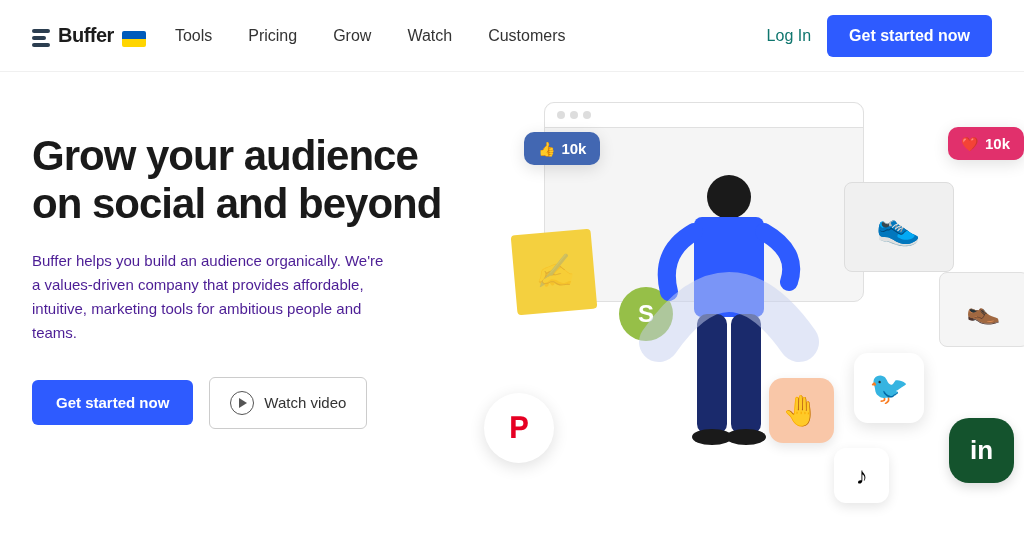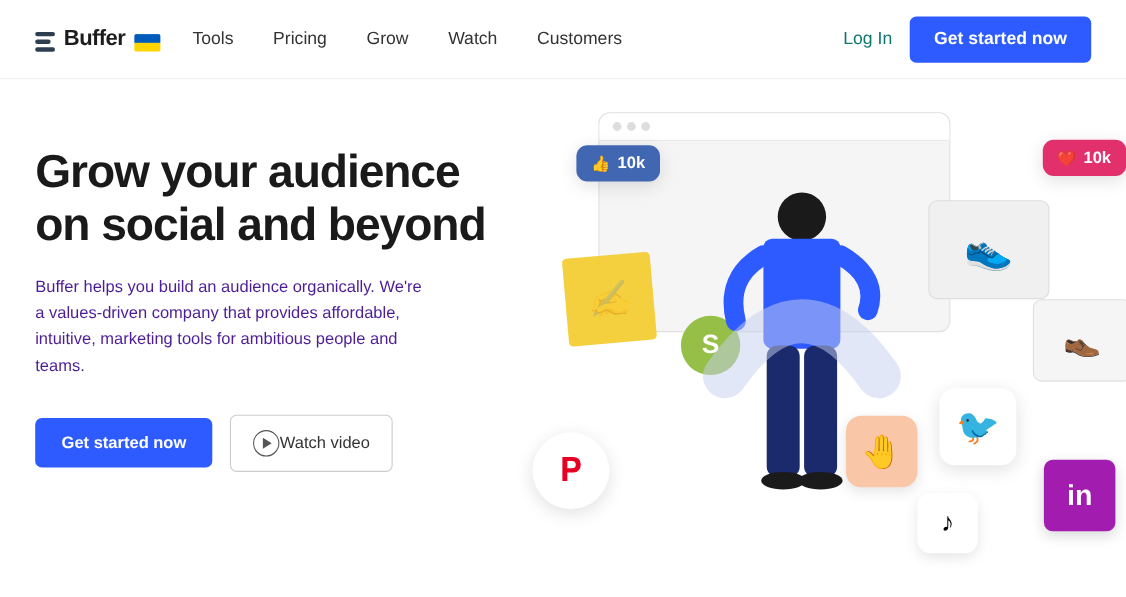--- a/index.html
+++ b/index.html
@@ -124,20 +124,21 @@
       border: none;
       border-radius: 6px;
       padding: 14px 24px;
       font-size: 15px;
       font-weight: 600;
       cursor: pointer;
     }
     .btn-watch {
       display: flex;
       align-items: center;
+      gap: 10px;
       border: 1.5px solid #ccc;
       background: #fff;
       border-radius: 6px;
       padding: 13px 20px;
       font-size: 15px;
       font-weight: 500;
       color: #333;
       cursor: pointer;
     }
     .play-icon {
@@ -351,22 +352,22 @@
       font-size: 24px;
     }
 
     
     .linkedin-bubble {
       position: absolute;
       right: 30px;
       bottom: 60px;
       width: 65px;
       height: 65px;
-      background: #a21caf;
-      border-radius: 8px;
+      background: #14532d;
+      border-radius: 20px;
       box-shadow: 0 4px 12px rgba(0,0,0,0.15);
       display: flex;
       align-items: center;
       justify-content: center;
       font-size: 26px;
       color: #fff;
       font-weight: 900;
     }
 
     

